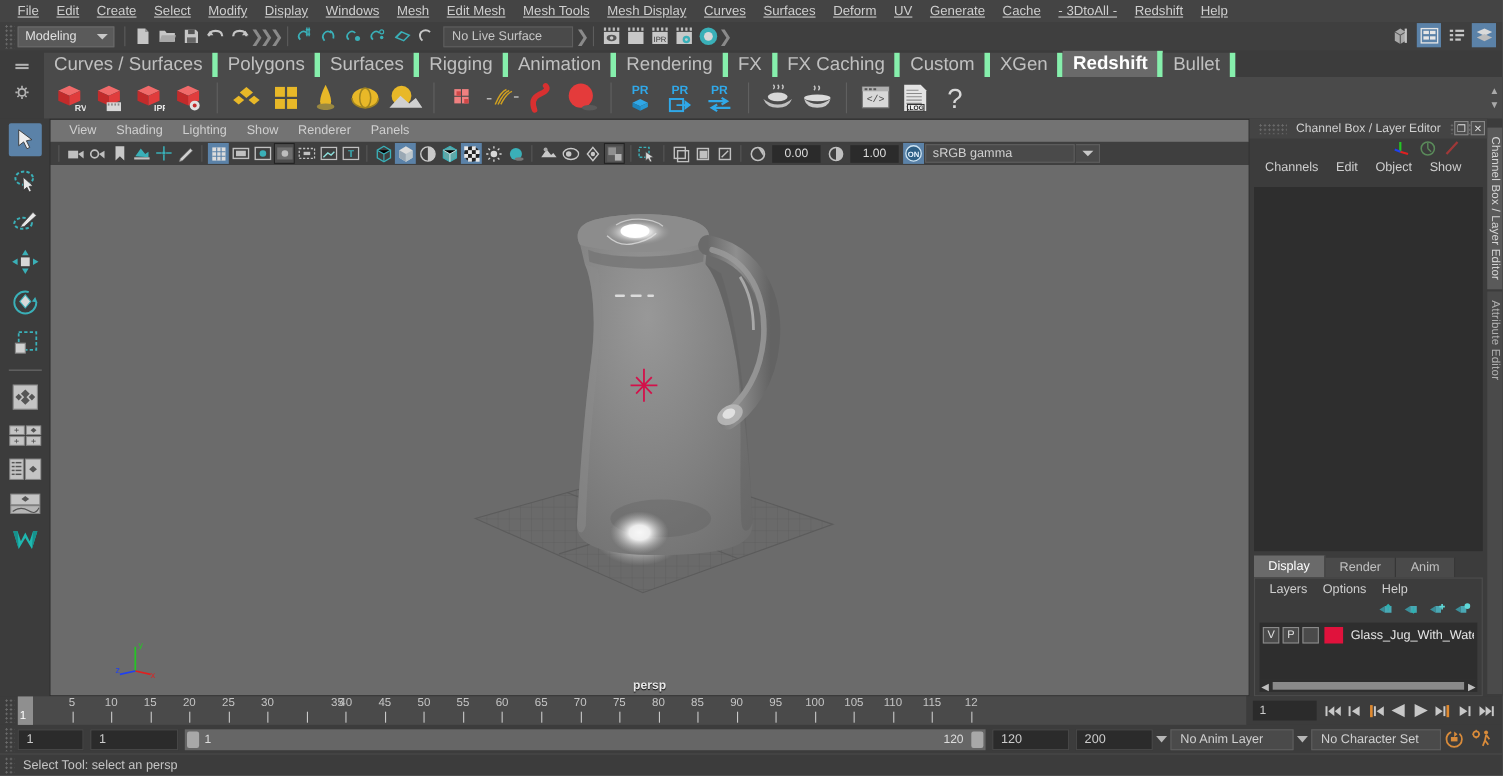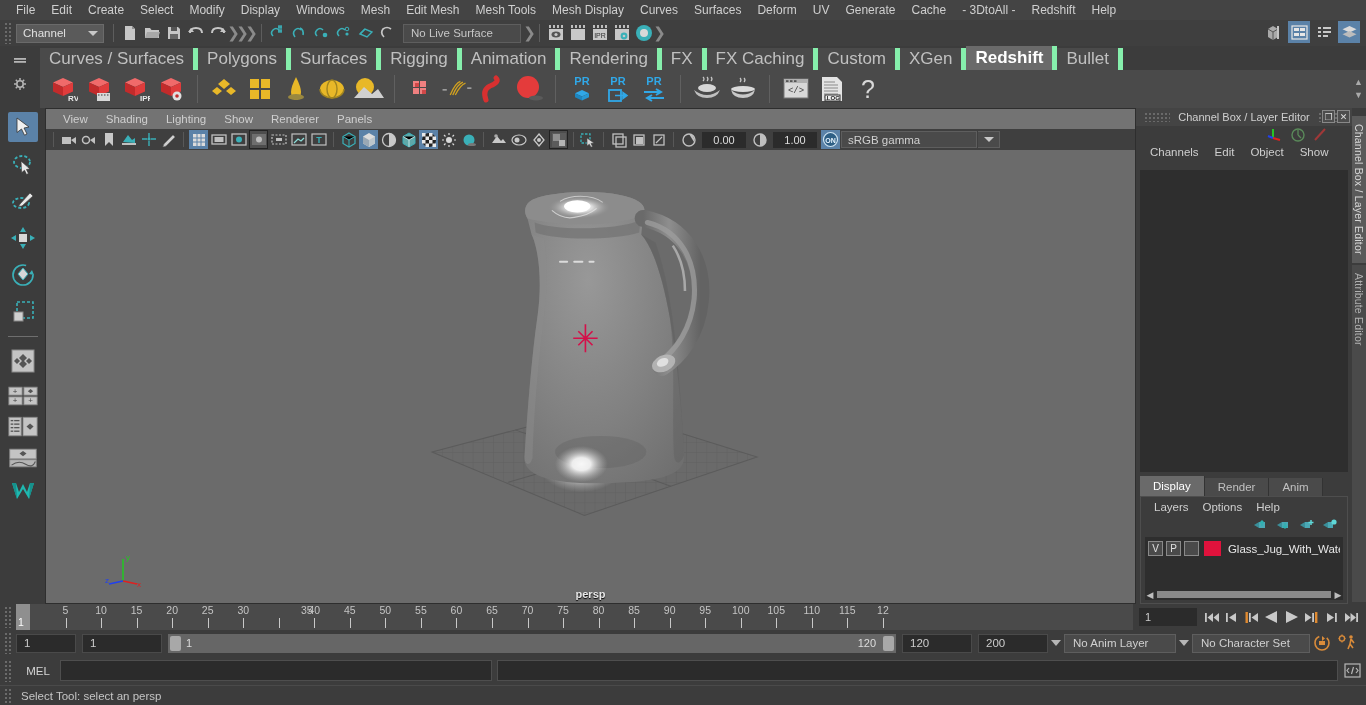--- a/index.html
+++ b/index.html
@@ -5,21 +5,21 @@
   * { box-sizing: border-box; margin:0; padding:0; }
   html,body { width:1366px; height:705px; overflow:hidden; }
   body {
     font-family: "Liberation Sans", sans-serif;
     background:#3c3c3c; color:#c8c8c8; font-size:12px;
     -webkit-font-smoothing:antialiased;
   }
   .app { width:1366px; height:705px; position:relative; display:flex; flex-direction:column; }
 
   
-  .menubar { height:20px; background:#444444; display:flex; align-items:flex-end; padding-left:8px; flex:0 0 20px; }
+  .menubar { height:20px; background:#444444; display:flex; align-items:flex-end; padding-left:8px; flex:0 0 20px;text-decoration:underline; }
   .menubar .mi { padding:0 8px; height:20px; line-height:20px; color:#cfcfcf; font-size:12px; white-space:nowrap; }
 
   
   .statusline { height:26px; background:#3f3f3f; display:flex; align-items:center; padding-left:4px; flex:0 0 26px; position:relative; }
   .gripdots { width:9px; height:22px; background-image:radial-gradient(#6a6a6a 1px, transparent 1px); background-size:4px 4px; flex:0 0 9px; margin-right:3px;}
   .modeSel { width:88px; height:19px; background:#5a5a5a; border:1px solid #6a6a6a; display:flex; align-items:center; justify-content:space-between;
              padding:0 2px 0 6px; color:#e0e0e0; font-size:11.5px; margin-right:4px;}
   .caret { width:0;height:0;border-left:5px solid transparent;border-right:5px solid transparent;border-top:5px solid #c8c8c8; margin-right:3px;}
   .sep { width:1px; height:18px; background:#5d5d5d; margin:0 5px; flex:0 0 1px; }
   .ibtn { width:22px; height:22px; display:flex; align-items:center; justify-content:center; flex:0 0 22px; }
@@ -163,21 +163,21 @@
       <div class="mi">Generate</div>
       <div class="mi">Cache</div>
       <div class="mi">- 3DtoAll -</div>
       <div class="mi">Redshift</div>
       <div class="mi">Help</div>
     </div>
 
   <div class="statusline">
     <div class="gripdots"></div>
     <div class="modeSel">
-      <span>Channel</span>
+      <span>Modeling</span>
       <span class="caret"></span>
     </div>
     <div class="sep"></div>
 
     <div class="ibtn">
       <svg width="16" height="16" viewBox="0 0 16 16">
           <path d="M3 1h7l3 3v11H3z" fill="#c6c6c6"></path>
           <path d="M10 1v3h3z" fill="#8f8f8f"></path>
         </svg>
     </div>
@@ -1250,30 +1250,18 @@
           <circle cx="5" cy="4.5" r="2.6" fill="none" stroke="#d98b3a" stroke-width="1.4"></circle>
           <g stroke="#d98b3a" stroke-width="1.2">
             <path d="M5 0.5v1.4M5 7v1.4M1.5 4.5h1.4M7.1 4.5h1.4"></path>
           </g>
           <circle cx="14" cy="3" r="1.8" fill="#d98b3a"></circle>
           <path d="M14 5 l-1 5 l3 4M14 5 l3 4M13 10 l-2 5" stroke="#d98b3a" stroke-width="1.6" fill="none"></path>
         </svg>
     </div>
   </div>
 
-  <div class="cmdrow">
-    <div class="tlgrip"></div>
-    <div class="mellbl">MEL</div>
-    <div class="cmdin"></div>
-    <div class="cmdout"></div>
-    <div class="cmdicon">
-      <svg width="17" height="17" viewBox="0 0 17 17">
-          <rect x="1" y="2" width="15" height="13" fill="none" stroke="#b8b8b8" stroke-width="1.2"></rect>
-          <path d="M5 6l-2 2.5L5 11M12 6l2 2.5L12 11M9.5 5l-2 7" stroke="#b8b8b8" stroke-width="1.2" fill="none"></path>
-        </svg>
-    </div>
-  </div>
 
   <div class="statusbar">
     <span class="gd"></span>
     <span class="statustext">Select Tool: select an persp</span>
   </div>
 </div>
 
 </body></html>

